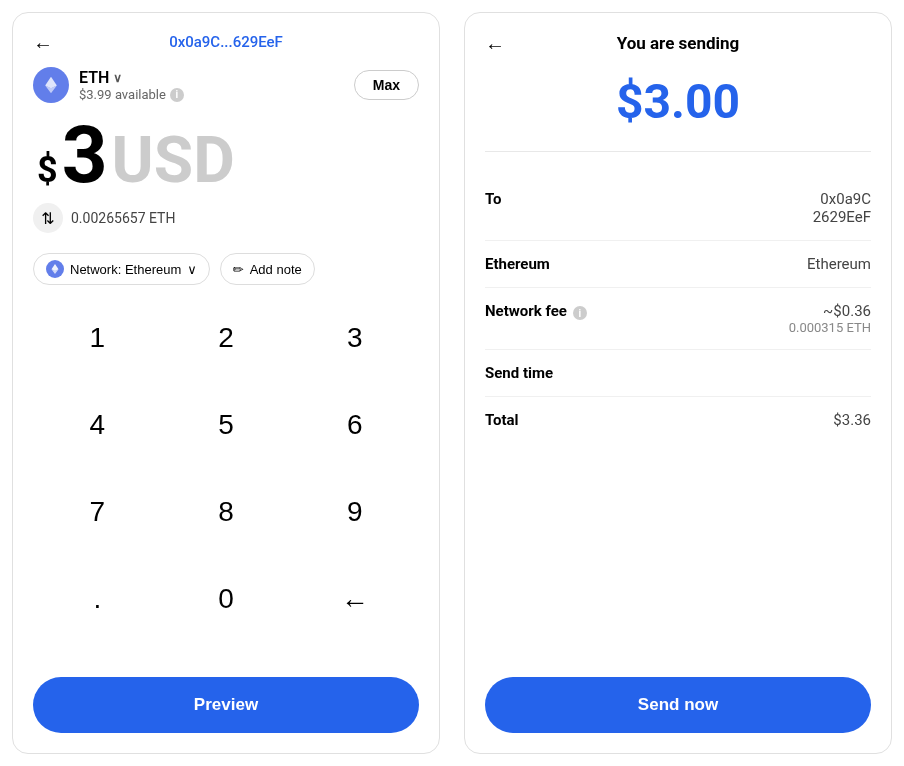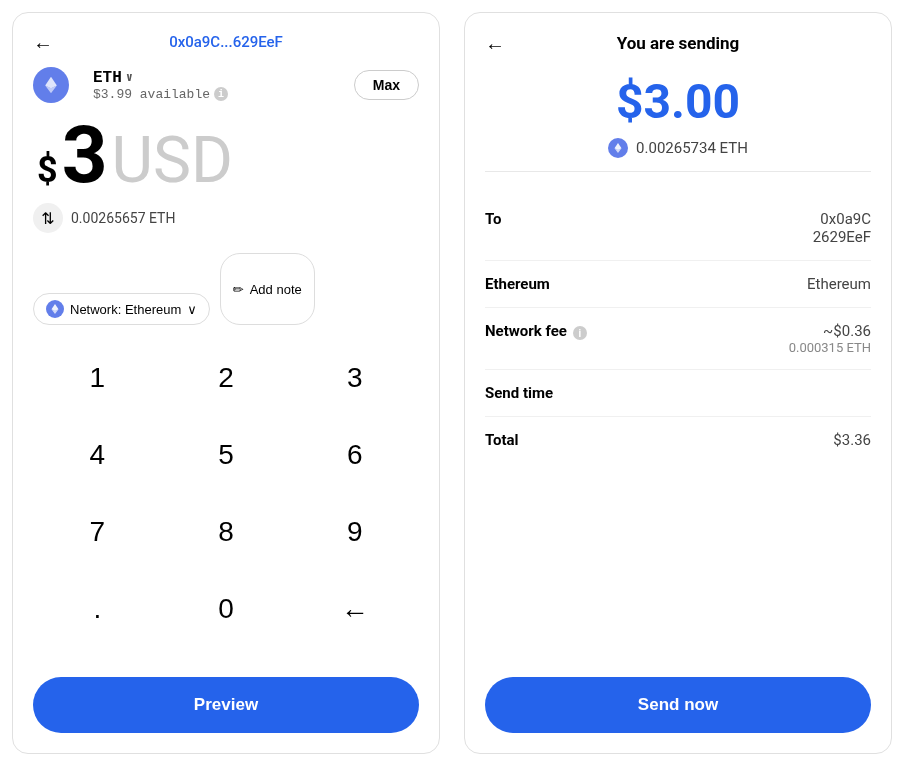--- a/index.html
+++ b/index.html
@@ -55,22 +55,21 @@
 
     .token-row {
       display: flex;
       align-items: center;
       justify-content: space-between;
       margin-bottom: 12px;
     }
     .token-left {
       display: flex;
       align-items: center;
-      gap: 24px;
-      font-family: Liberation Mono, monospace;
+      gap: 10px;
     }
     .eth-icon {
       width: 36px;
       height: 36px;
       border-radius: 50%;
       background: #627eea;
       display: flex;
       align-items: center;
       justify-content: center;
     }
@@ -130,21 +129,21 @@
       color: #000;
     }
     .amount-number {
       font-size: 80px;
       font-weight: 700;
       color: #000;
       line-height: 1;
     }
     .amount-currency {
       font-size: 64px;
-      font-weight: 400;
+      font-weight: 700;
       color: #ccc;
       line-height: 1;
     }
 
     .eth-equiv {
       display: flex;
       align-items: center;
       gap: 8px;
       margin-bottom: 20px;
     }
@@ -174,21 +173,20 @@
       display: flex;
       align-items: center;
       gap: 6px;
       border: 1.5px solid #ddd;
       border-radius: 20px;
       padding: 6px 12px;
       background: #fff;
       cursor: pointer;
       font-size: 13px;
       font-weight: 500;
-      margin-top: 40px;
     }
     .network-eth-icon {
       width: 18px;
       height: 18px;
       border-radius: 50%;
       background: #627eea;
       display: inline-flex;
       align-items: center;
       justify-content: center;
     }
@@ -424,29 +422,20 @@
 
   <div class="panel">
 
     <div class="right-header">
       <span class="right-back-arrow">←</span>
       <span class="you-are-sending">You are sending</span>
     </div>
 
     <div class="send-amount-section">
       <div class="send-usd-amount">$3.00</div>
-      <div class="send-eth-amount">
-        <span class="small-eth-icon">
-          <svg width="12" height="12" viewBox="0 0 24 24">
-            <path d="M12 2L5 12.5L12 16L19 12.5L12 2Z" fill="white" opacity="0.9"></path>
-            <path d="M12 16L5 12.5L12 22L19 12.5L12 16Z" fill="white" opacity="0.7"></path>
-          </svg>
-        </span>
-        <span>0.00265734 ETH</span>
-      </div>
     </div>
 
     <div class="details-section">
 
       <div class="detail-row">
         <span class="detail-label">To</span>
         <div class="to-address">
           <div>0x0a9C</div>
           <div>2629EeF</div>
         </div>

